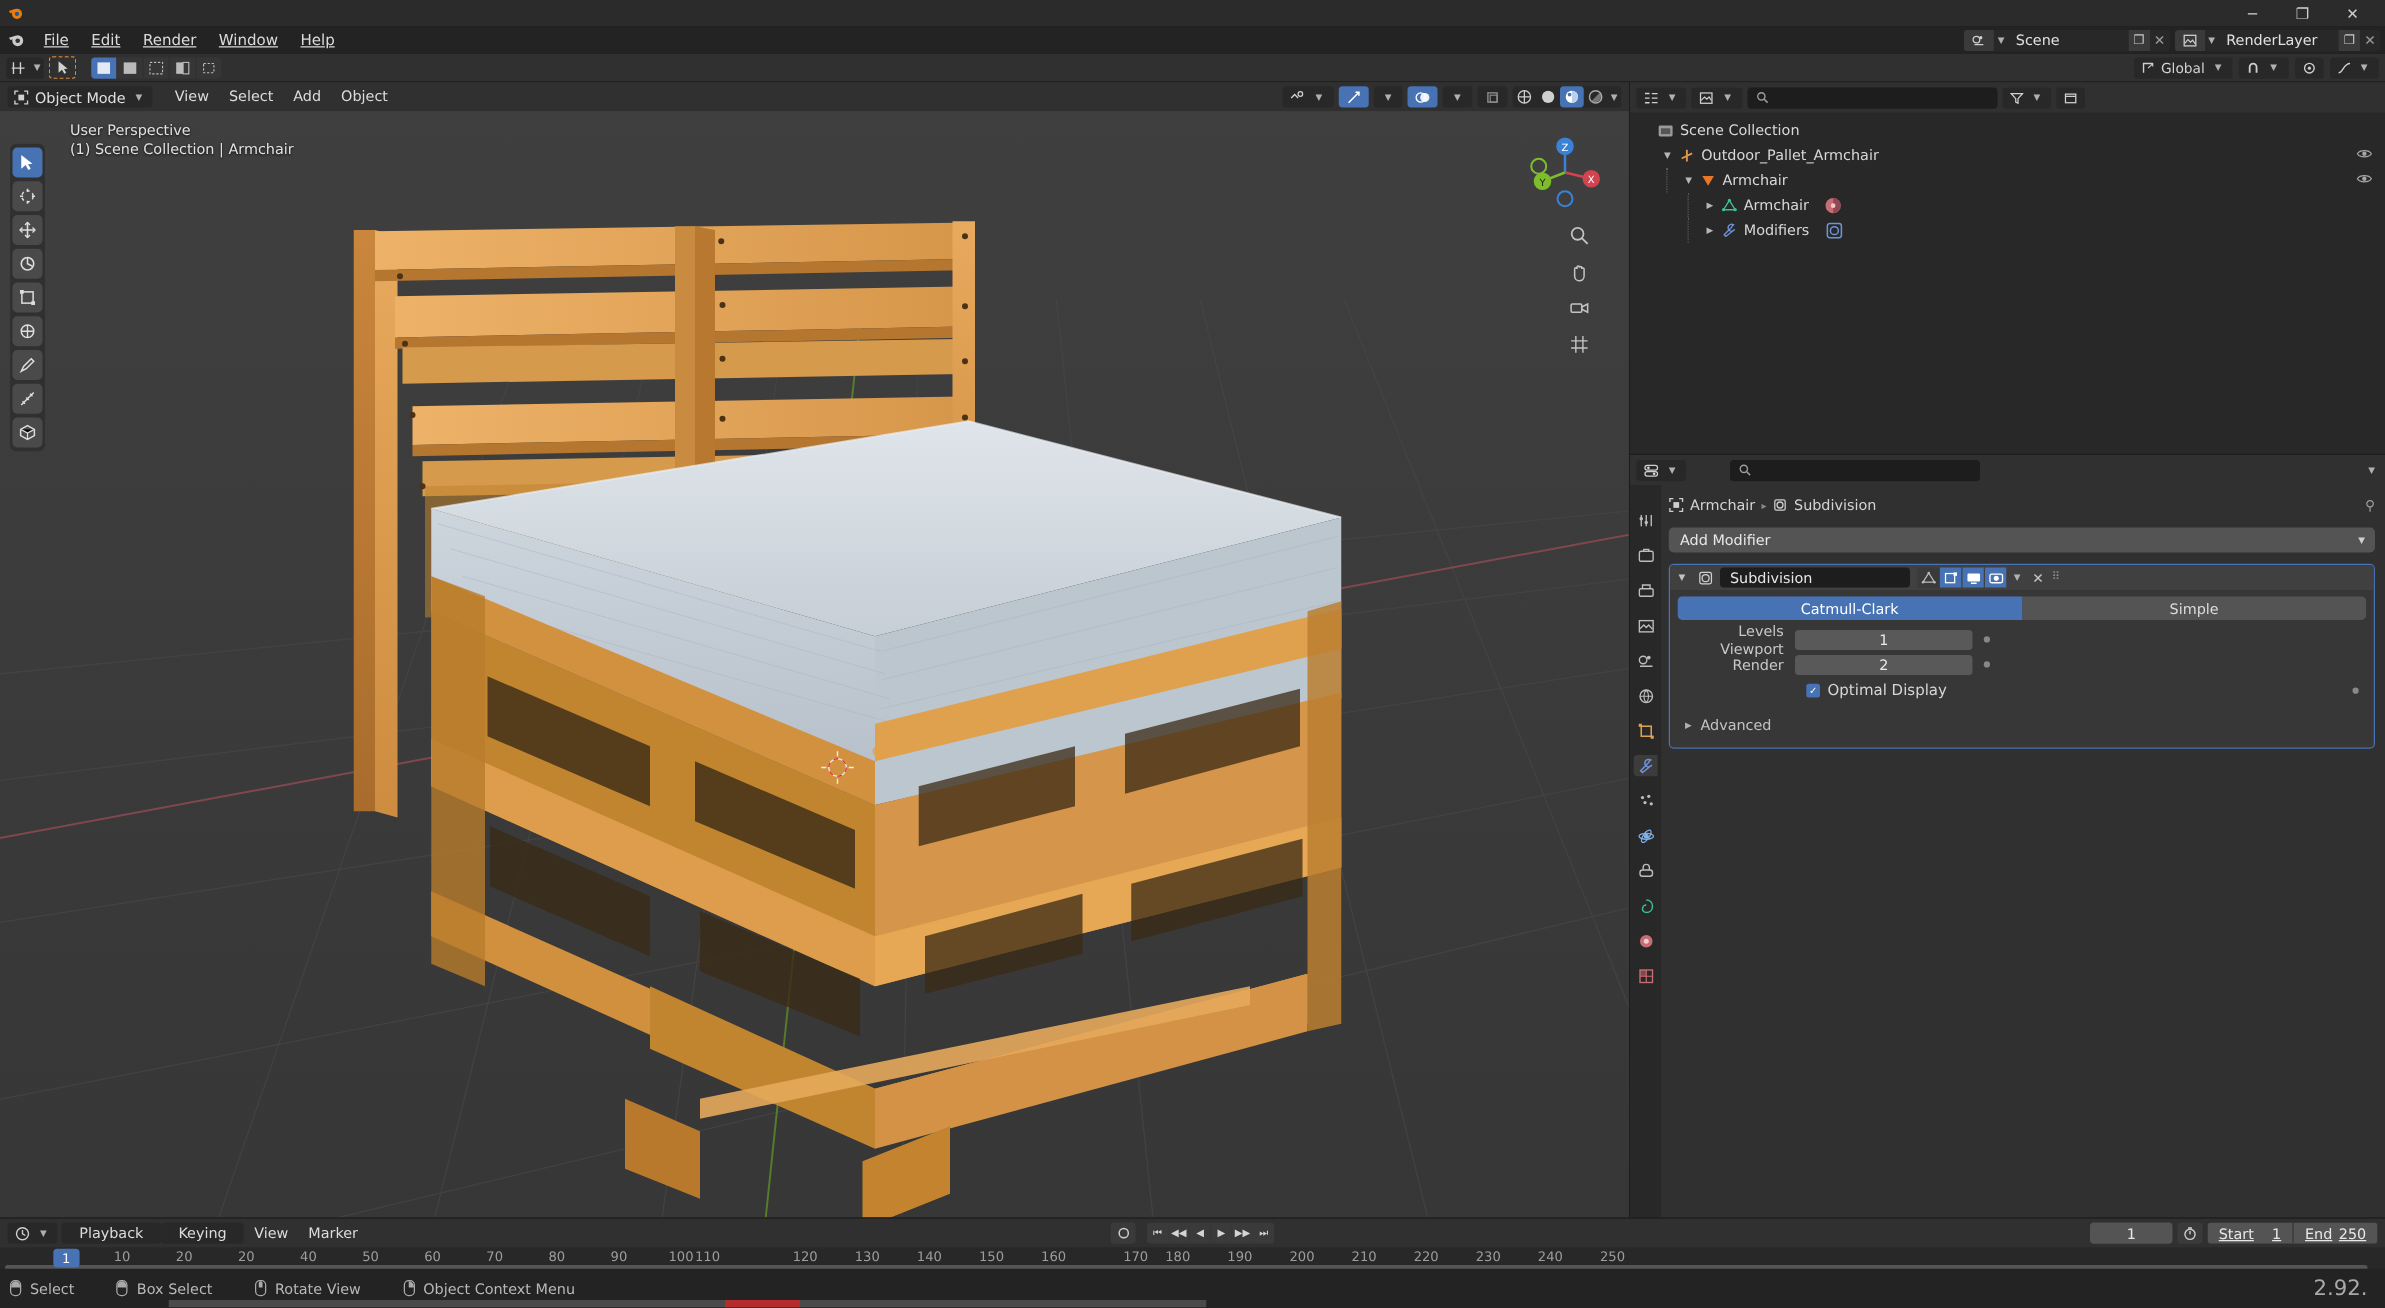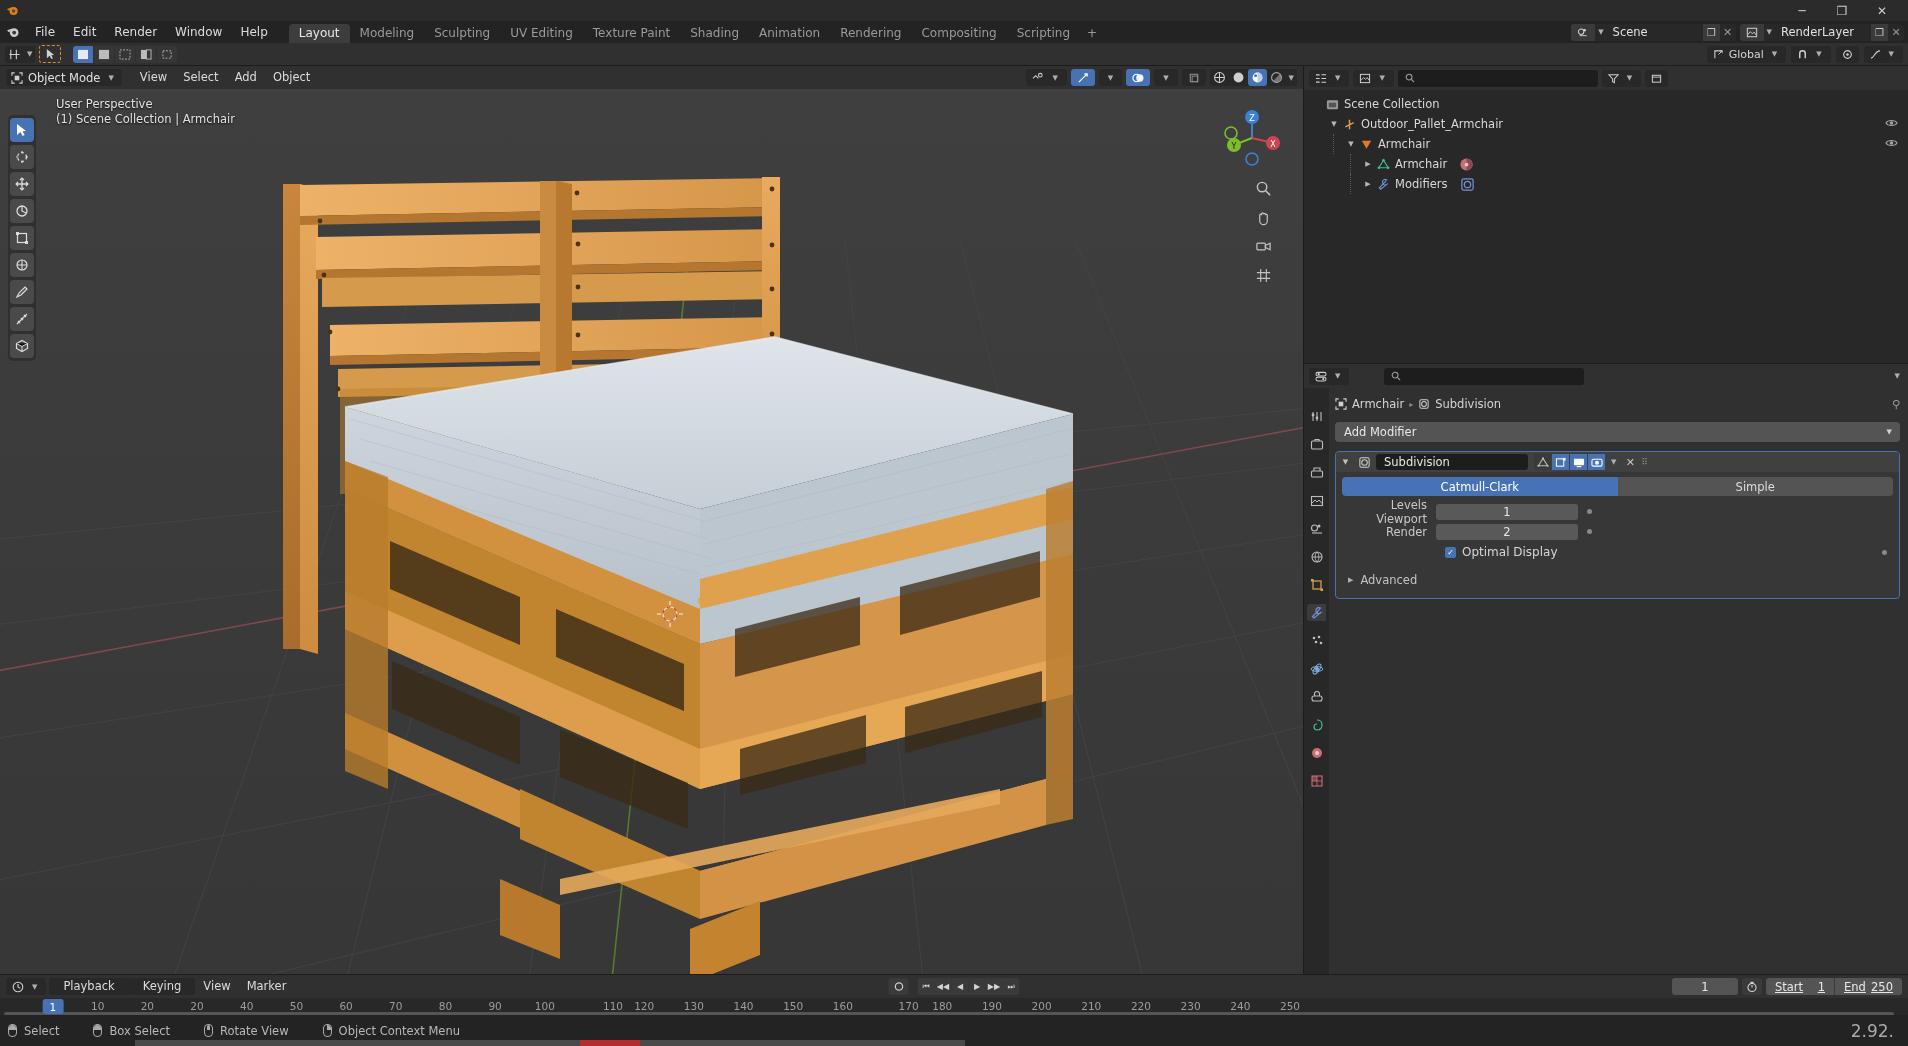--- a/index.html
+++ b/index.html
@@ -12,21 +12,21 @@
     padding:0 6px; font-size:11.5px; color:#d8d8d8; }
   .titlebar .blogo{ width:13px;height:13px;margin-right:6px;flex:0 0 auto; }
   .titlebar .ttxt{ white-space:nowrap; overflow:hidden; }
   .winbtns{ margin-left:auto; display:flex; gap:0; }
   .winbtn{ width:40px;height:21px;display:flex;align-items:center;justify-content:center;
     font-size:12px;color:#cfcfcf; }
 
   
   .topbar{ height:22px; background:#232323; display:flex; align-items:flex-end; position:relative; }
   .tb-logo{ width:26px;height:22px;display:flex;align-items:center;justify-content:center; }
-  .menu{ display:flex; align-items:center; height:22px; }
+  .menu{ display:flex; align-items:center; height:22px;text-decoration:underline; }
   .menu span{ padding:0 9px; font-size:12px; color:#dcdcdc; line-height:22px; }
   .wstabs{ display:flex; align-items:flex-end; height:22px; margin-left:12px; }
   .wstab{ padding:0 10px; height:19px; line-height:19px; font-size:12px; color:#9a9a9a;
     border-radius:4px 4px 0 0; }
   .wstab.active{ background:#3d3d3d; color:#e8e8e8; }
   .wstab.plus{ color:#9a9a9a; padding:0 7px; }
   .topright{ margin-left:auto; display:flex; align-items:center; height:22px; padding-right:4px; gap:4px; }
   .idblk{ display:flex; align-items:center; height:17px; background:#282828; border-radius:3px; overflow:hidden; }
   .idblk .icb{ width:24px;height:17px;background:#3a3a3a;display:flex;align-items:center;justify-content:center; }
   .idblk .nm{ padding:0 10px 0 6px; font-size:11.5px; color:#e0e0e0; line-height:17px; min-width:96px; }
@@ -199,33 +199,20 @@
           <circle cx="14" cy="13" r="3.2" fill="#333"></circle>
           <path d="M2 9 L11 6 L11 10 L4 12 Z" fill="#ccc"></path>
         </svg>
     </div>
     <div class="menu" id="main-menu">
         <span>File</span>
         <span>Edit</span>
         <span>Render</span>
         <span>Window</span>
         <span>Help</span>
-      </div>
-    <div class="wstabs" id="ws-tabs">
-        <div class="wstab active">Layout</div>
-        <div class="wstab">Modeling</div>
-        <div class="wstab">Sculpting</div>
-        <div class="wstab">UV Editing</div>
-        <div class="wstab">Texture Paint</div>
-        <div class="wstab">Shading</div>
-        <div class="wstab">Animation</div>
-        <div class="wstab">Rendering</div>
-        <div class="wstab">Compositing</div>
-        <div class="wstab">Scripting</div>
-        <div class="wstab plus">+</div>
       </div>
     <div class="topright">
       <div class="idblk">
         <div class="icb">
           <svg width="13" height="11" viewBox="0 0 16 14">
               <circle cx="5" cy="6" r="3.4" fill="none" stroke="#cfcfcf" stroke-width="1.3"></circle>
               <circle cx="9.5" cy="4" r="1.6" fill="#cfcfcf"></circle>
               <path d="M3 11 L12 11" stroke="#cfcfcf" stroke-width="1.2"></path>
             </svg>
         </div>
@@ -1032,21 +1019,21 @@
     <div class="tick" style="left: 97.68px;">10</div>
         <div class="tick" style="left: 147.36px;">20</div>
         <div class="tick" style="left: 197.04px;">20</div>
         <div class="tick" style="left: 246.72px;">40</div>
         <div class="tick" style="left: 296.4px;">50</div>
         <div class="tick" style="left: 346.08px;">60</div>
         <div class="tick" style="left: 395.76px;">70</div>
         <div class="tick" style="left: 445.44px;">80</div>
         <div class="tick" style="left: 495.12px;">90</div>
         <div class="tick" style="left: 544.8px;">100</div>
-        <div class="tick" style="left: 613px;">110</div>
+        <div class="tick" style="left: 566px;">110</div>
         <div class="tick" style="left: 644.16px;">120</div>
         <div class="tick" style="left: 693.84px;">130</div>
         <div class="tick" style="left: 743.52px;">140</div>
         <div class="tick" style="left: 793.2px;">150</div>
         <div class="tick" style="left: 842.88px;">160</div>
         <div class="tick" style="left: 892.56px; margin-left: 16px;">170</div>
         <div class="tick" style="left: 942.24px;">180</div>
         <div class="tick" style="left: 991.92px;">190</div>
         <div class="tick" style="left: 1041.6px;">200</div>
         <div class="tick" style="left: 1091.28px;">210</div>

